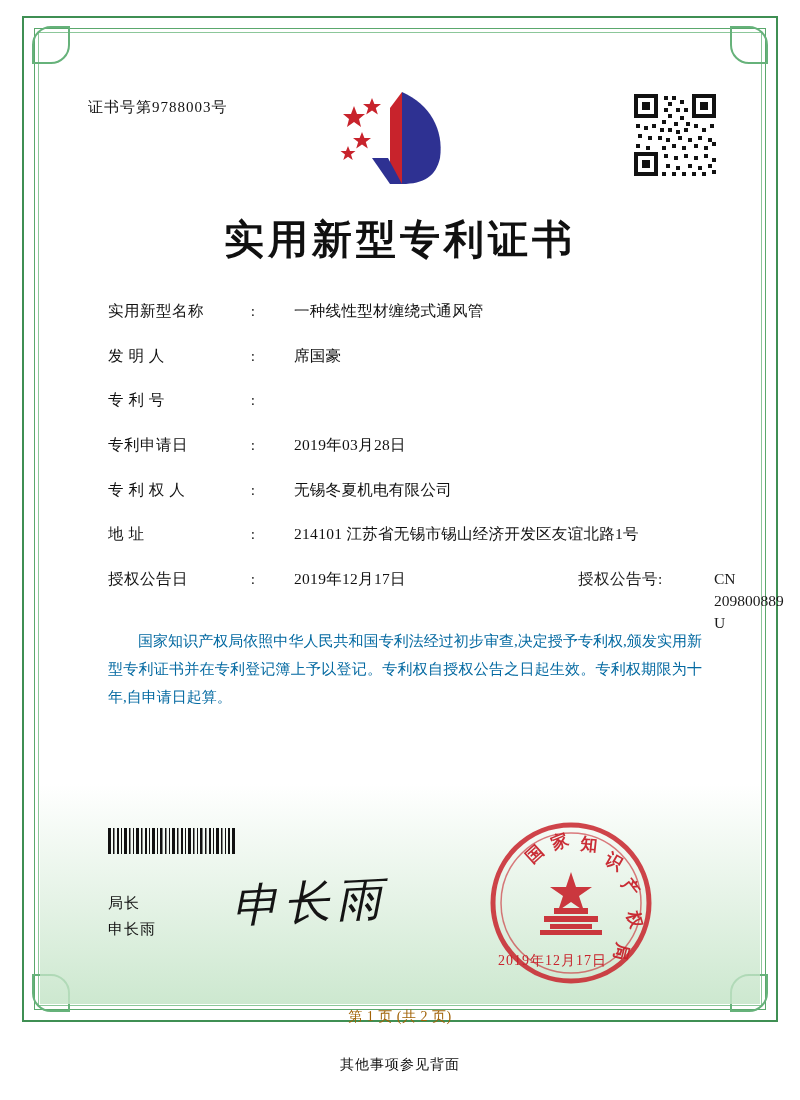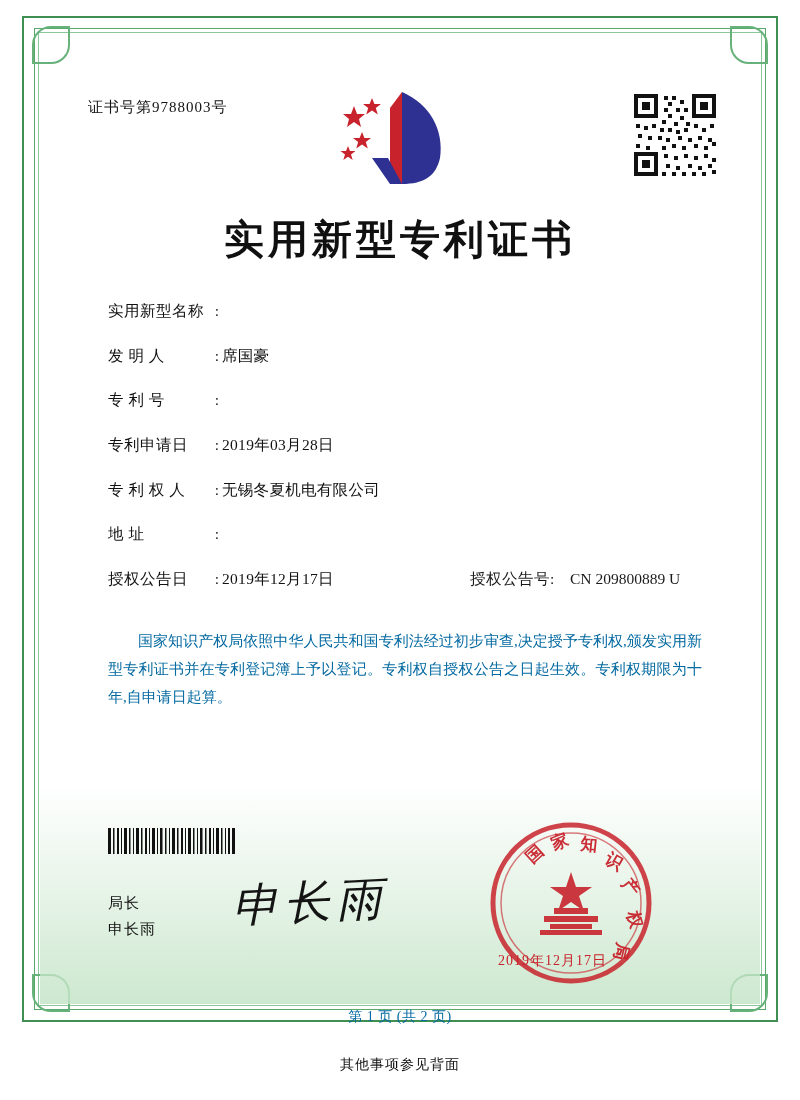--- a/index.html
+++ b/index.html
@@ -131,20 +131,21 @@
     left: 108px;
     top: 300px;
     right: 96px;
   }
   .field-row {
     display: flex;
     align-items: baseline;
     margin-bottom: 23px;
     font-size: 15.5px;
     line-height: 1.4;
+    gap: 36px;
   }
   .field-label {
     width: 104px;
     flex: 0 0 104px;
     letter-spacing: 0.5px;
     color: #111;
   }
   .field-label.spread {
     display: flex;
     justify-content: space-between;
@@ -238,21 +239,21 @@
   }
 
   
   .page-num {
     position: absolute;
     left: 0;
     right: 0;
     top: 1008px;
     text-align: center;
     font-size: 14px;
-    color: #0369a1;
+    color: #a16207;
     letter-spacing: 0.5px;
   }
   .footer-note {
     position: absolute;
     left: 0;
     right: 0;
     top: 1056px;
     text-align: center;
     font-size: 14px;
     color: #111;
@@ -367,20 +368,21 @@
     </svg>
   </div>
 
   <div class="title">实用新型专利证书</div>
 
   <div class="fields">
 
     <div class="field-row">
       <span class="field-label">实用新型名称</span>
       <span class="field-colon">:</span>
+      <span class="field-value">一种线性型材缠绕式通风管</span>
     </div>
 
     <div class="field-row">
       <span class="field-label spread">发 明 人</span>
       <span class="field-colon">:</span>
       <span class="field-value">席国豪</span>
     </div>
 
     <div class="field-row">
       <span class="field-label spread">专 利 号</span>
@@ -395,20 +397,21 @@
 
     <div class="field-row">
       <span class="field-label spread">专 利 权 人</span>
       <span class="field-colon">:</span>
       <span class="field-value">无锡冬夏机电有限公司</span>
     </div>
 
     <div class="field-row">
       <span class="field-label spread">地 址</span>
       <span class="field-colon">:</span>
+      <span class="field-value">214101 江苏省无锡市锡山经济开发区友谊北路1号</span>
     </div>
 
     <div class="field-row dual">
       <span class="field-label">授权公告日</span>
       <span class="field-colon">:</span>
       <span class="field-value">2019年12月17日</span>
       <span class="sub-label">授权公告号:</span>
       <span class="sub-value">CN 209800889 U</span>
     </div>
   </div>

